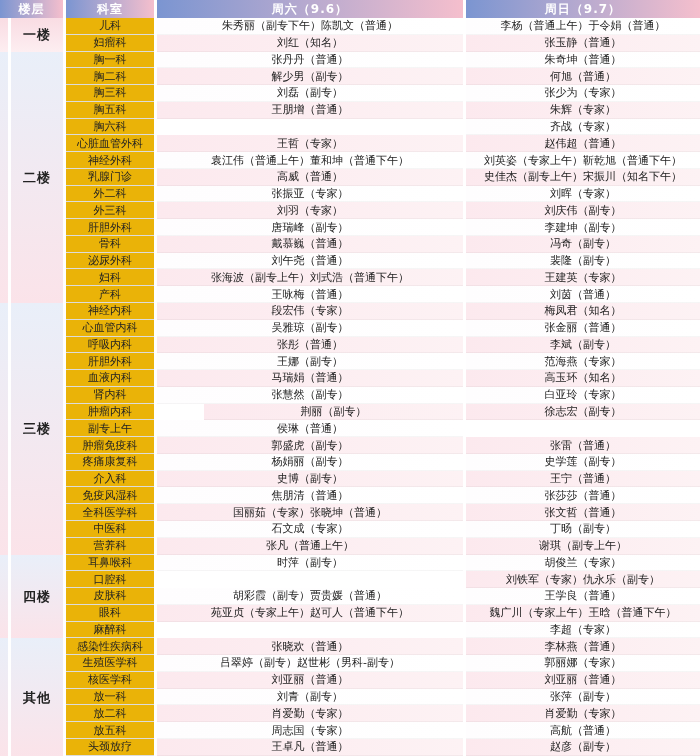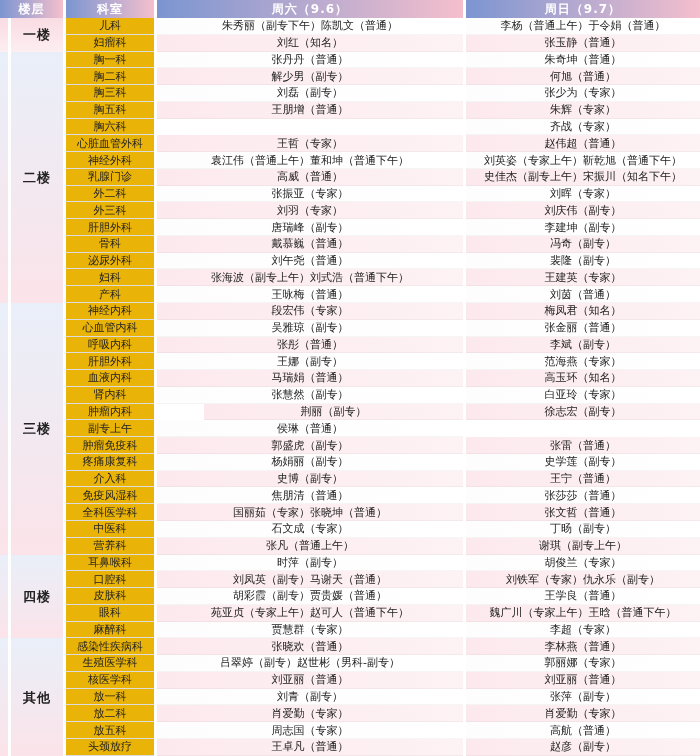--- a/index.html
+++ b/index.html
@@ -155,30 +155,28 @@
     <div class="cell slot white" style="grid-area: 32 / 5;">丁旸（副专）</div>
     <div class="cell dept" style="grid-area: 33 / 3;">营养科</div>
     <div class="cell slot pink" style="grid-area: 33 / 4;">张凡（普通上午）</div>
     <div class="cell slot pink" style="grid-area: 33 / 5;">谢琪（副专上午）</div>
     <div class="strip" style="grid-area: 34 / 1 / span 5;"></div>
     <div class="cell floor" style="grid-area: 34 / 2 / span 5;">四楼</div>
     <div class="cell dept" style="grid-area: 34 / 3;">耳鼻喉科</div>
     <div class="cell slot white" style="grid-area: 34 / 4;">时萍（副专）</div>
     <div class="cell slot white" style="grid-area: 34 / 5;">胡俊兰（专家）</div>
     <div class="cell dept" style="grid-area: 35 / 3;">口腔科</div>
-    <div class="cell slot pink" style="grid-area: 35 / 4;">刘凤英（副专）马谢天（普通）</div>
     <div class="cell slot pink" style="grid-area: 35 / 5;">刘铁军（专家）仇永乐（副专）</div>
     <div class="cell dept" style="grid-area: 36 / 3;">皮肤科</div>
     <div class="cell slot white" style="grid-area: 36 / 4;">胡彩霞（副专）贾贵媛（普通）</div>
     <div class="cell slot white" style="grid-area: 36 / 5;">王学良（普通）</div>
     <div class="cell dept" style="grid-area: 37 / 3;">眼科</div>
     <div class="cell slot pink" style="grid-area: 37 / 4;">苑亚贞（专家上午）赵可人（普通下午）</div>
     <div class="cell slot pink" style="grid-area: 37 / 5;">魏广川（专家上午）王晗（普通下午）</div>
     <div class="cell dept" style="grid-area: 38 / 3;">麻醉科</div>
-    <div class="cell slot white" style="grid-area: 38 / 4;">贾慧群（专家）</div>
     <div class="cell slot white" style="grid-area: 38 / 5;">李超（专家）</div>
     <div class="strip" style="grid-area: 39 / 1 / span 7;"></div>
     <div class="cell floor" style="grid-area: 39 / 2 / span 7;">其他</div>
     <div class="cell dept" style="grid-area: 39 / 3;">感染性疾病科</div>
     <div class="cell slot pink" style="grid-area: 39 / 4;">张晓欢（普通）</div>
     <div class="cell slot pink" style="grid-area: 39 / 5;">李林燕（普通）</div>
     <div class="cell dept" style="grid-area: 40 / 3;">生殖医学科</div>
     <div class="cell slot white" style="grid-area: 40 / 4;">吕翠婷（副专）赵世彬（男科-副专）</div>
     <div class="cell slot white" style="grid-area: 40 / 5;">郭丽娜（专家）</div>
     <div class="cell dept" style="grid-area: 41 / 3;">核医学科</div>

